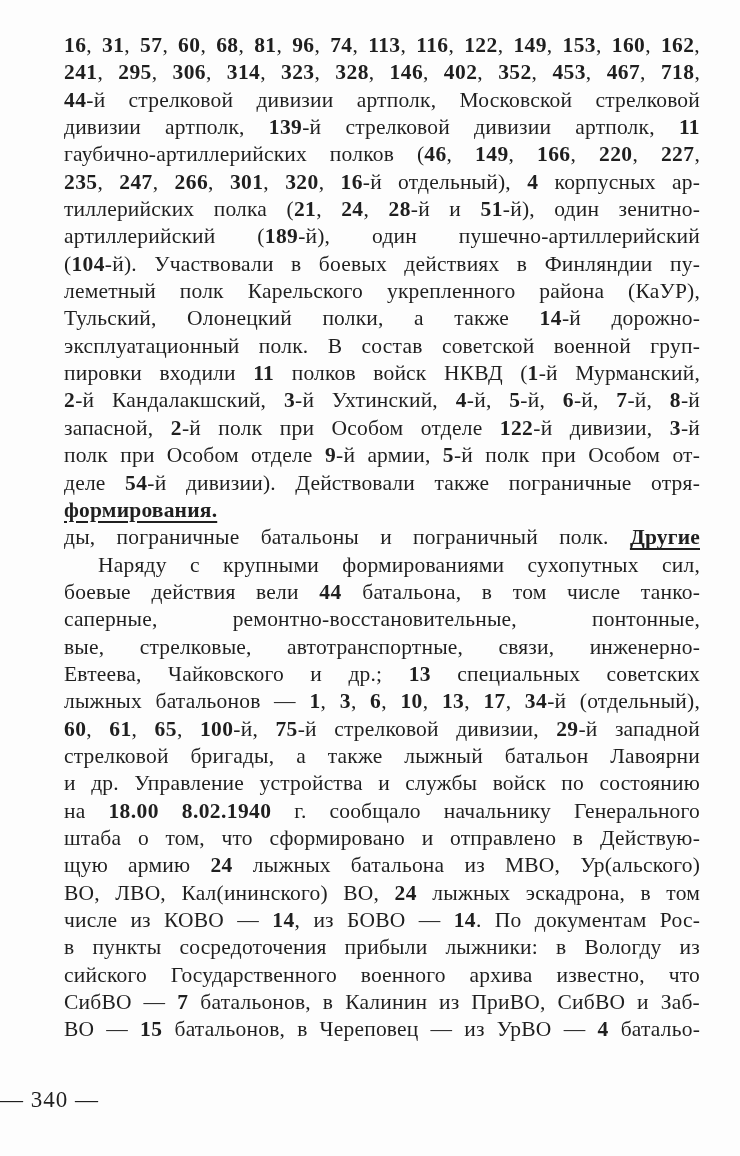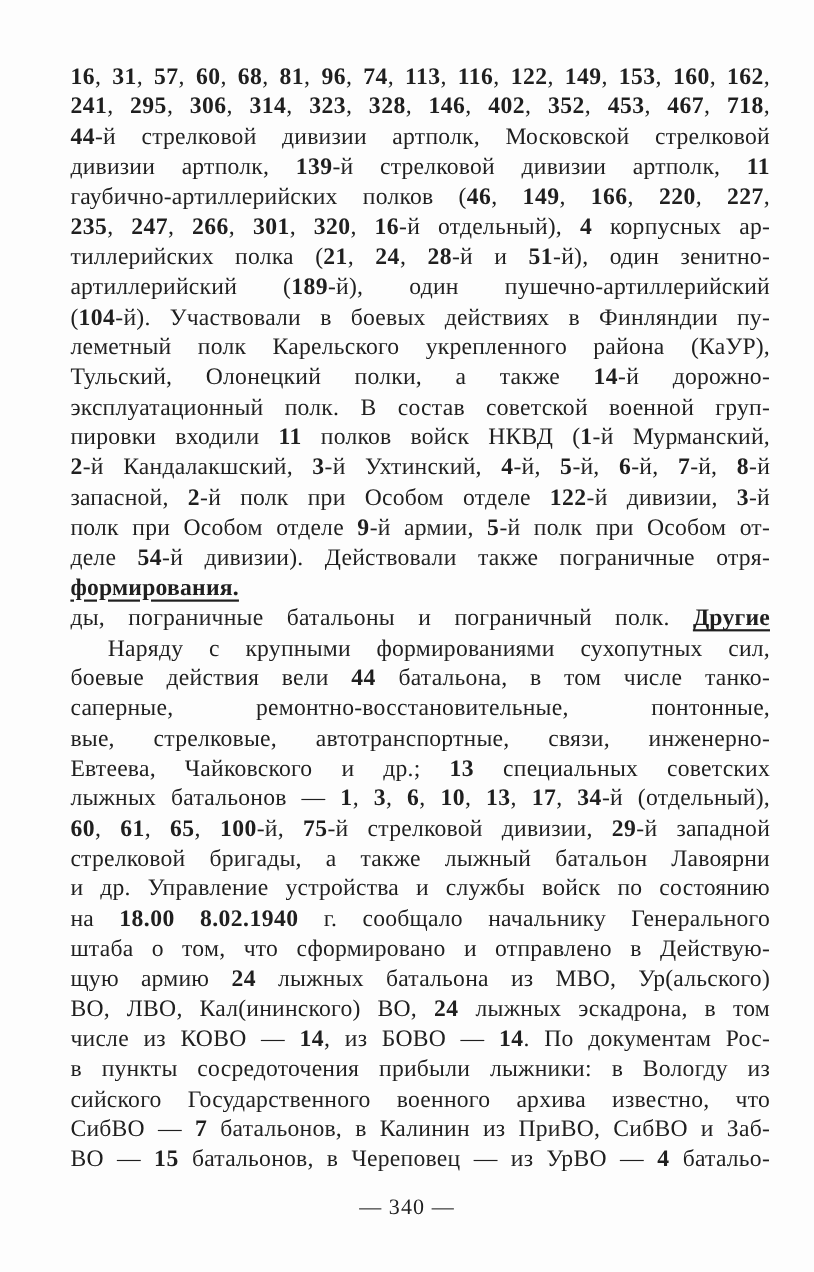--- a/index.html
+++ b/index.html
@@ -12,21 +12,21 @@
     width: 740px;
     height: 1156px;
     background: #fdfdfd;
     font-family: "Liberation Serif", "DejaVu Serif", serif;
     color: #1f1f1f;
     overflow: hidden;
   }
   .text-block {
     position: absolute;
     left: 64px;
-    top: 56px;
+    top: 32px;
     width: 636px;
   }
   .line {
     font-size: 21.5px;
     line-height: 27.35px;
     height: 27.35px;
     text-align: justify;
     text-align-last: justify;
     -moz-text-align-last: justify;
     white-space: nowrap;
@@ -47,22 +47,21 @@
     font-weight: bold;
     text-decoration: underline;
     text-decoration-thickness: 2px;
     text-underline-offset: 4px;
   }
   .footer {
     position: absolute;
     left: 0;
     right: 0;
     top: 1087px;
-    text-align: center;
-    font-size: 20px;
+    font-size: 23px;
     letter-spacing: 1px;
   }
 </style>
 </head>
 <body>
 
 <div class="page">
   <div class="text-block">
       <div class="line"><span class="num">16</span>, <span class="num">31</span>, <span class="num">57</span>, <span class="num">60</span>, <span class="num">68</span>, <span class="num">81</span>, <span class="num">96</span>, <span class="num">74</span>, <span class="num">113</span>, <span class="num">116</span>, <span class="num">122</span>, <span class="num">149</span>, <span class="num">153</span>, <span class="num">160</span>, <span class="num">162</span>,</div>
       <div class="line"><span class="num">241</span>, <span class="num">295</span>, <span class="num">306</span>, <span class="num">314</span>, <span class="num">323</span>, <span class="num">328</span>, <span class="num">146</span>, <span class="num">402</span>, <span class="num">352</span>, <span class="num">453</span>, <span class="num">467</span>, <span class="num">718</span>,</div>

